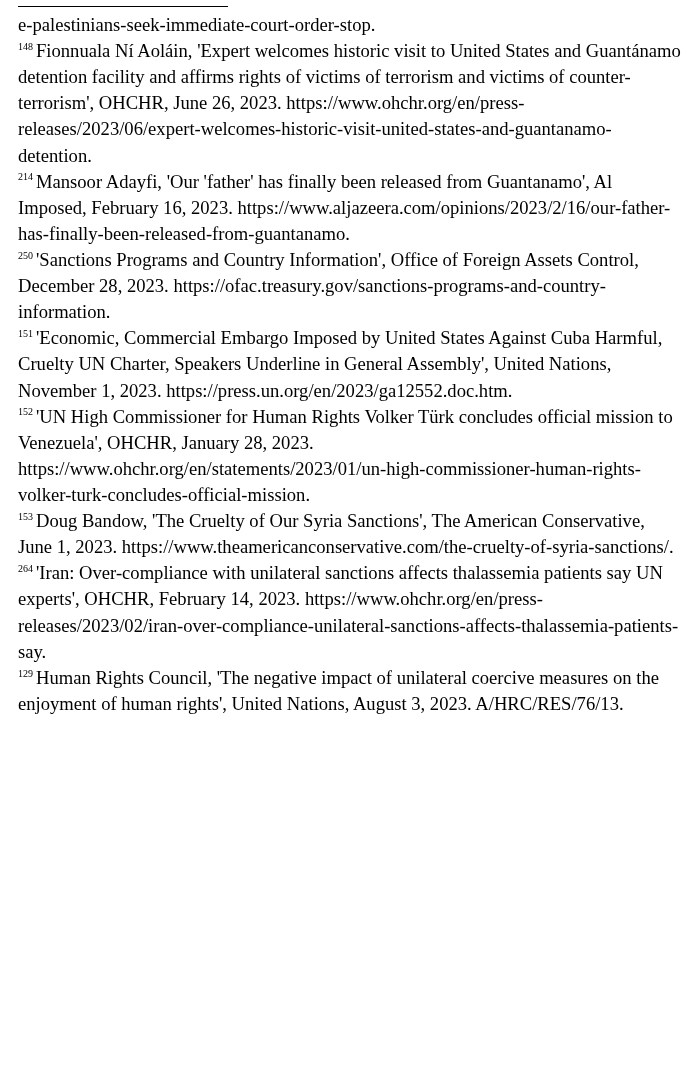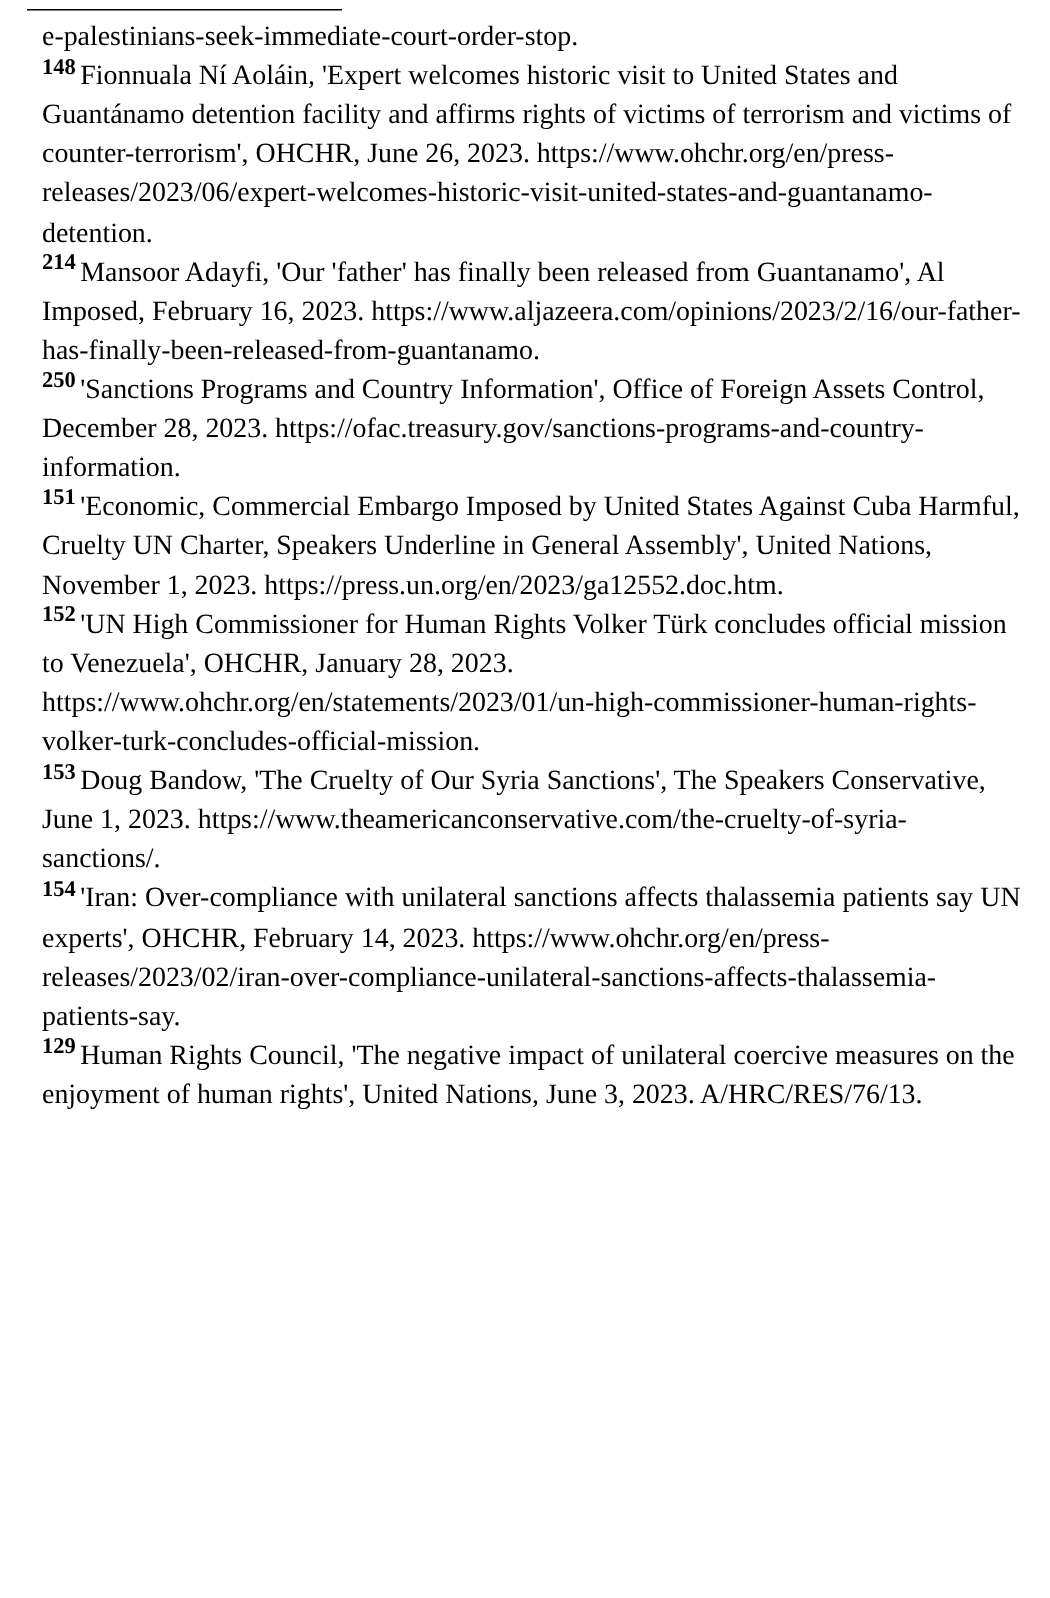--- a/index.html
+++ b/index.html
@@ -13,21 +13,21 @@
     font-family: "Liberation Serif", "DejaVu Serif", serif;
     color: #000000;
     position: relative;
     overflow: hidden;
   }
   .page {
     position: relative;
     width: 700px;
     height: 1065px;
     box-sizing: border-box;
-    padding: 0 18px 0 28px;
+    padding: 0 18px 0 18px;
   }
   .rule {
     position: absolute;
     left: 18px;
     top: 6px;
     width: 210px;
     height: 1px;
     background: #000000;
   }
   .notes {
@@ -38,25 +38,24 @@
     line-height: 1.405;
     text-align: left;
     margin: 0 0 0 0;
     padding: 0;
     text-indent: 0;
     word-break: break-word;
     overflow-wrap: anywhere;
     hyphens: none;
   }
   .note .num {
-    font-size: 15px;
+    font-size: 10px;
     vertical-align: super;
     line-height: 0;
     margin-right: 3px;
-    font-weight: bold;
   }
   .it {
   }
   .cont {
     font-size: 18.6px;
     line-height: 1.405;
     margin: 0;
   }
 </style>
 </head>
@@ -65,18 +64,18 @@
 <div class="page">
   <div class="rule"></div>
   <div class="notes">
     <p class="cont">e-palestinians-seek-immediate-court-order-stop.</p>
     <div id="notes-container">
         <p class="note"><span class="num">148</span><span>Fionnuala Ní Aoláin, 'Expert welcomes historic visit to United States and Guantánamo detention facility and affirms rights of victims of terrorism and victims of counter-terrorism', </span><span class="it">OHCHR</span><span>, June 26, 2023. https://www.ohchr.org/en/press-releases/2023/06/expert-welcomes-historic-visit-united-states-and-guantanamo-detention.</span></p>
         <p class="note"><span class="num">214</span><span>Mansoor Adayfi, 'Our 'father' has finally been released from Guantanamo', </span><span class="it">Al Imposed</span><span>, February 16, 2023. https://www.aljazeera.com/opinions/2023/2/16/our-father-has-finally-been-released-from-guantanamo.</span></p>
         <p class="note"><span class="num">250</span><span>'Sanctions Programs and Country Information', </span><span class="it">Office of Foreign Assets Control</span><span>, December 28, 2023. https://ofac.treasury.gov/sanctions-programs-and-country-information.</span></p>
         <p class="note"><span class="num">151</span><span>'Economic, Commercial Embargo Imposed by United States Against Cuba Harmful, Cruelty UN Charter, Speakers Underline in General Assembly', </span><span class="it">United Nations</span><span>, November 1, 2023. https://press.un.org/en/2023/ga12552.doc.htm.</span></p>
         <p class="note"><span class="num">152</span><span>'UN High Commissioner for Human Rights Volker Türk concludes official mission to Venezuela', </span><span class="it">OHCHR</span><span>, January 28, 2023. https://www.ohchr.org/en/statements/2023/01/un-high-commissioner-human-rights-volker-turk-concludes-official-mission.</span></p>
-        <p class="note"><span class="num">153</span><span>Doug Bandow, 'The Cruelty of Our Syria Sanctions', </span><span class="it">The Speakers Conservative</span><span>, June 1, 2023. https://www.theamericanconservative.com/the-cruelty-of-syria-sanctions/.</span></p>
-        <p class="note"><span class="num">154</span><span>'Iran: Over-compliance with unilateral sanctions affects thalassemia patients say UN experts', </span><span class="it">OHCHR</span><span>, February 14, 2023. https://www.ohchr.org/en/press-releases/2023/02/iran-over-compliance-unilateral-sanctions-affects-thalassemia-patients-say.</span></p>
-        <p class="note"><span class="num">129</span><span>Human Rights Council, 'The negative impact of unilateral coercive measures on the enjoyment of human rights', </span><span class="it">United Nations</span><span>, June 3, 2023. </span><span class="it">A/HRC/RES/76/13</span><span>.</span></p>
+        <p class="note"><span class="num">153</span><span>Doug Bandow, 'The Cruelty of Our Syria Sanctions', </span><span class="it">The American Conservative</span><span>, June 1, 2023. https://www.theamericanconservative.com/the-cruelty-of-syria-sanctions/.</span></p>
+        <p class="note"><span class="num">264</span><span>'Iran: Over-compliance with unilateral sanctions affects thalassemia patients say UN experts', </span><span class="it">OHCHR</span><span>, February 14, 2023. https://www.ohchr.org/en/press-releases/2023/02/iran-over-compliance-unilateral-sanctions-affects-thalassemia-patients-say.</span></p>
+        <p class="note"><span class="num">129</span><span>Human Rights Council, 'The negative impact of unilateral coercive measures on the enjoyment of human rights', </span><span class="it">United Nations</span><span>, August 3, 2023. </span><span class="it">A/HRC/RES/76/13</span><span>.</span></p>
       </div>
   </div>
 </div>
 
 </body></html>

